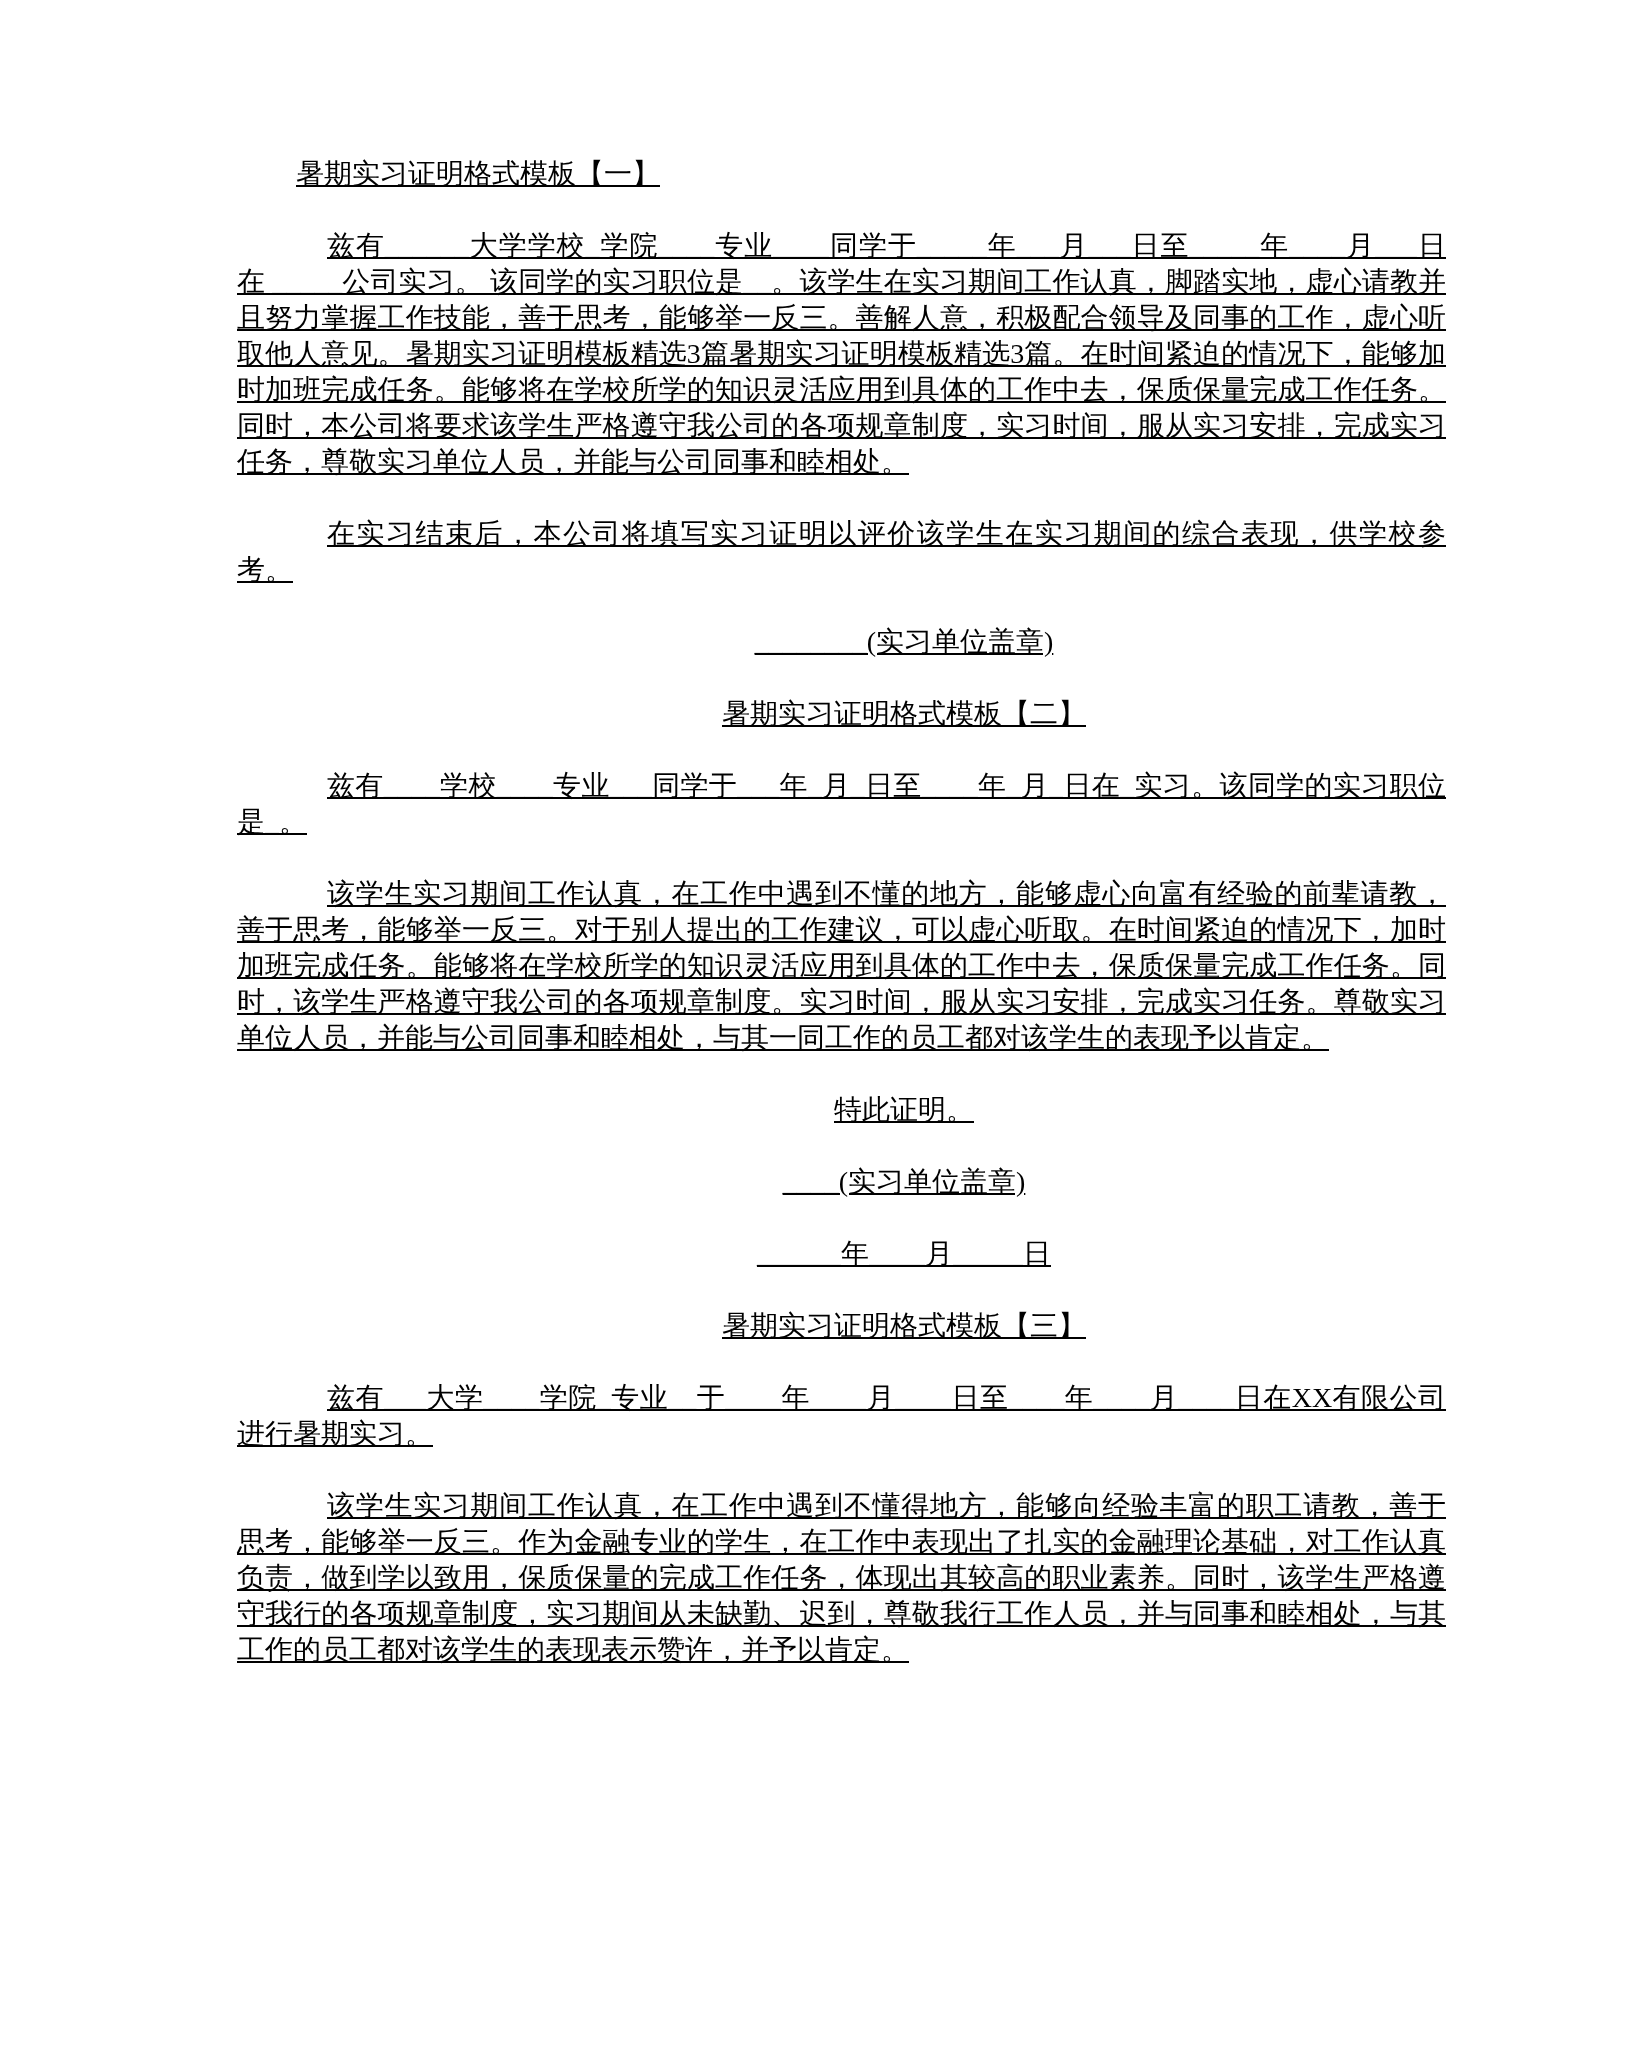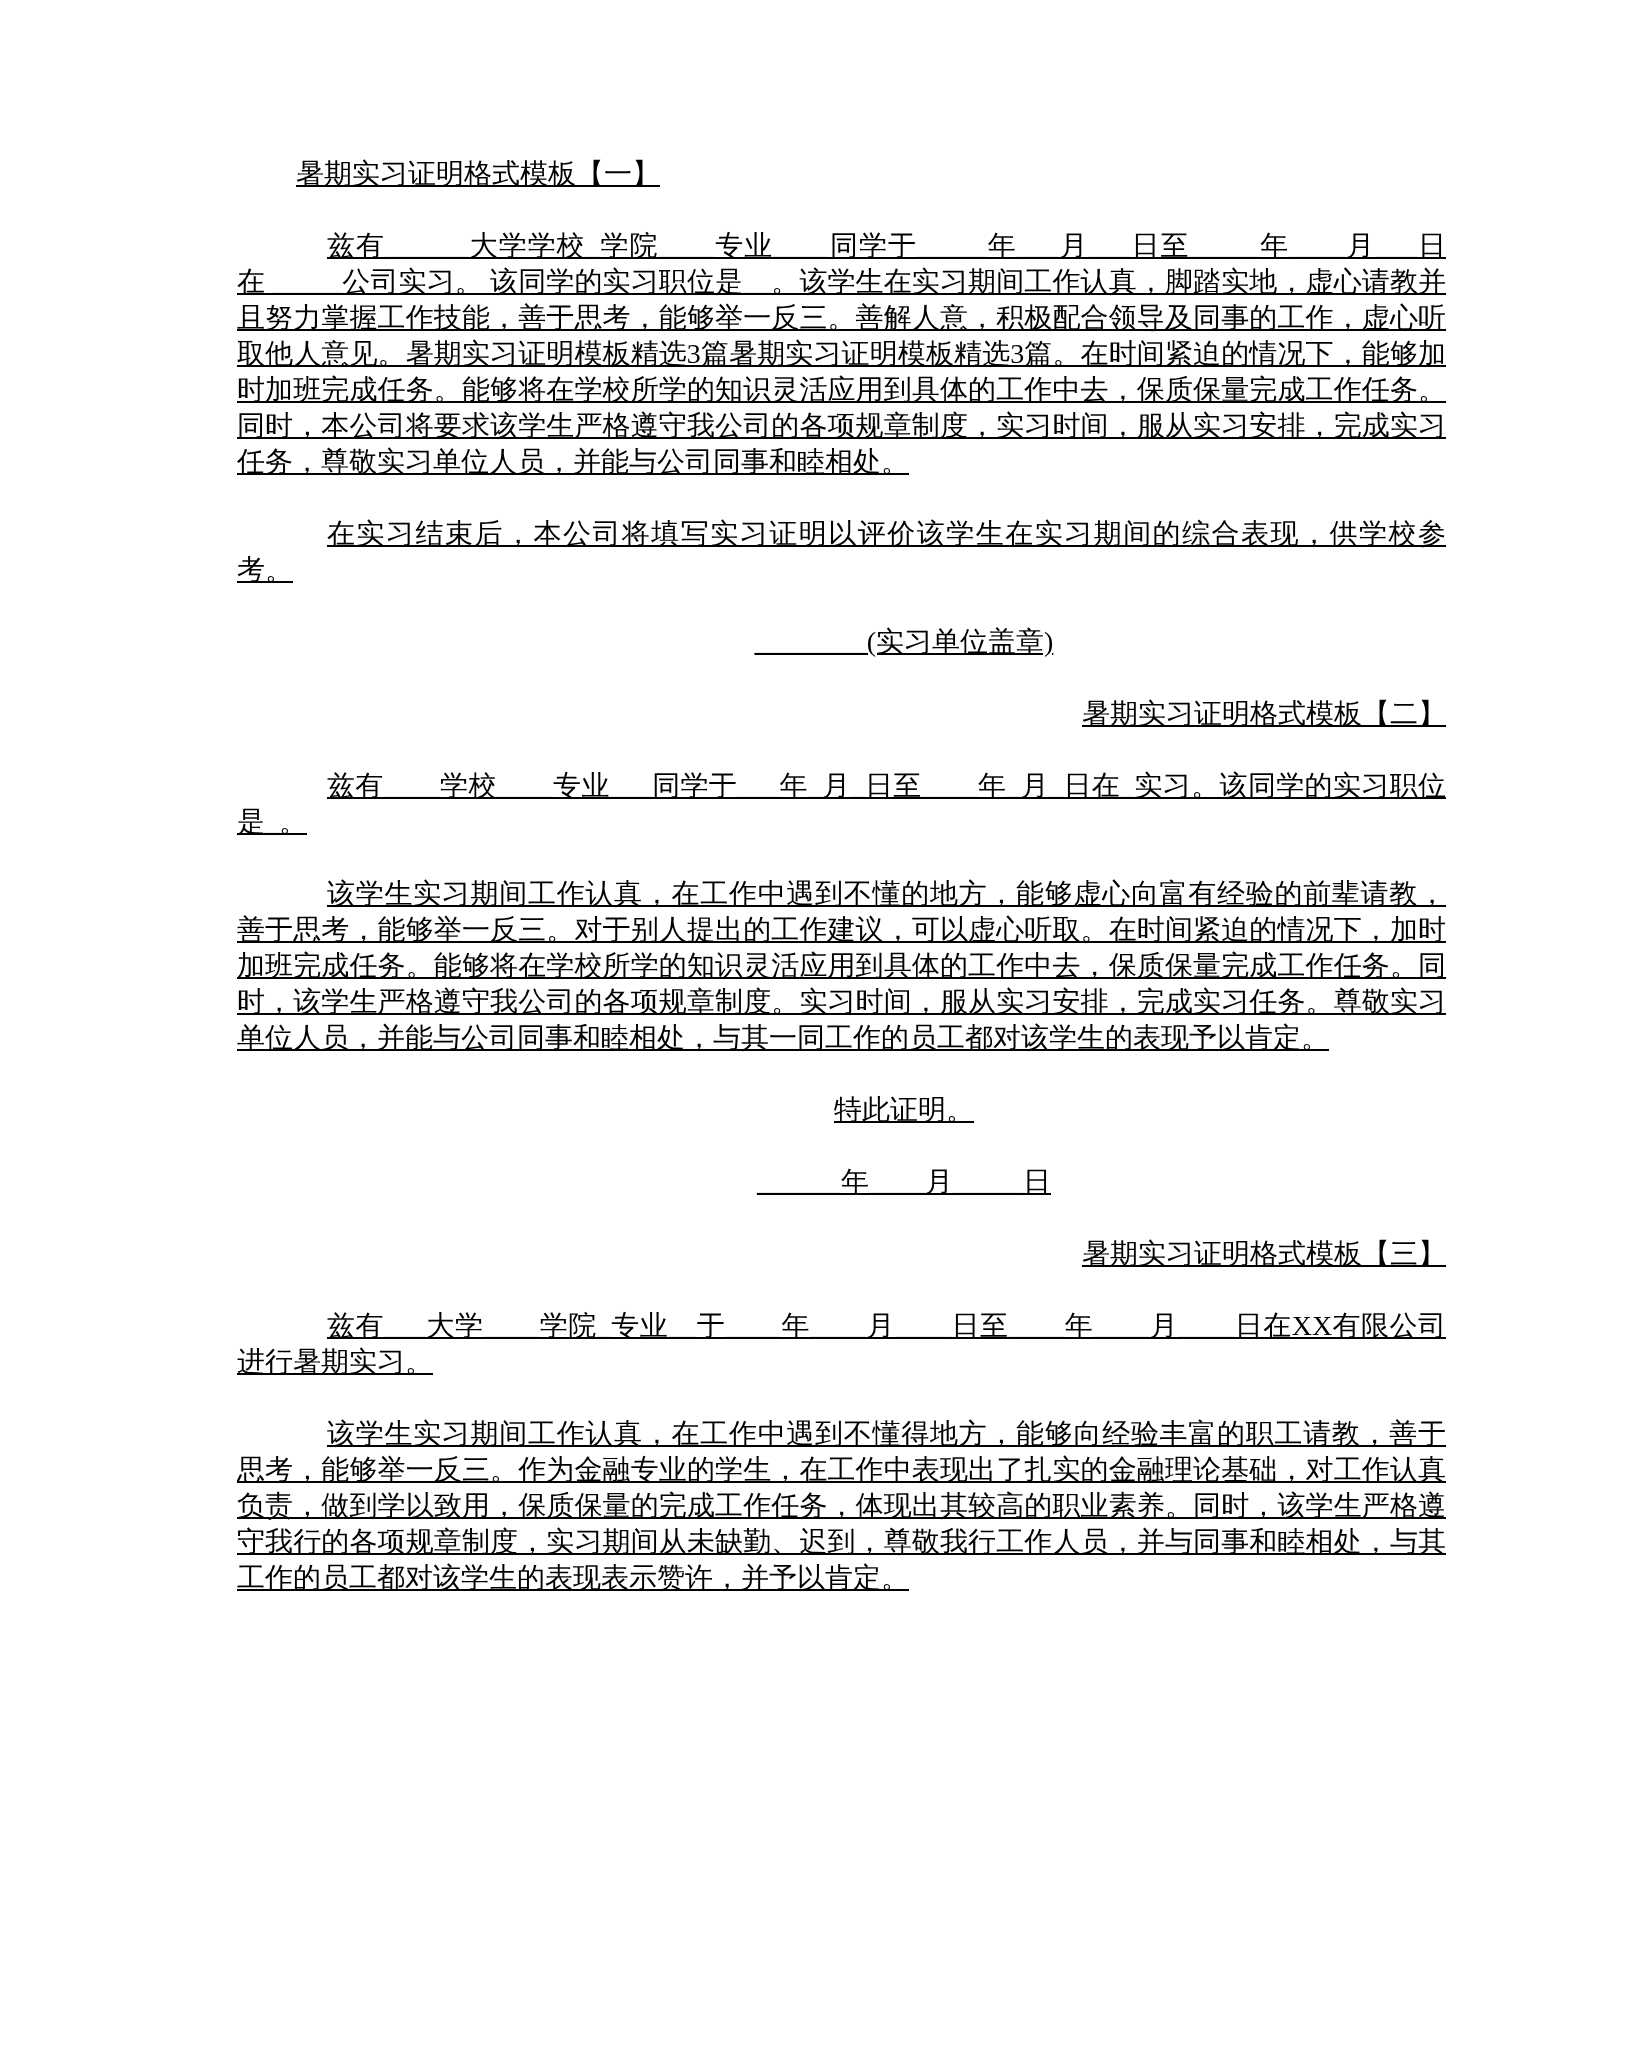--- a/index.html
+++ b/index.html
@@ -25,21 +25,21 @@
     text-align: justify;
     word-break: break-all;
     text-decoration: underline;
   }
   .heading-1 {
     padding-left: 59px;
     text-align: left;
   }
   .heading-deep {
     padding-left: 125px;
-    text-align: right;
+    text-align: center;
   }
   .indent-para {
     text-indent: 90px;
   }
   .line-deep {
     padding-left: 125px;
     text-align: center;
   }
   .no-gap {
     margin-bottom: 0;
@@ -55,20 +55,21 @@
     <p class="block indent-para">兹有______大学学校_学院____专业____同学于_____年___月___日至_____年____月___日在 _____公司实习。 该同学的实习职位是__。该学生在实习期间工作认真，脚踏实地，虚心请教并且努力掌握工作技能，善于思考，能够举一反三。善解人意，积极配合领导及同事的工作，虚心听取他人意见。暑期实习证明模板精选3篇暑期实习证明模板精选3篇。在时间紧迫的情况下，能够加时加班完成任务。能够将在学校所学的知识灵活应用到具体的工作中去，保质保量完成工作任务。同时，本公司将要求该学生严格遵守我公司的各项规章制度，实习时间，服从实习安排，完成实习任务，尊敬实习单位人员，并能与公司同事和睦相处。</p>
     <p class="block indent-para">在实习结束后，本公司将填写实习证明以评价该学生在实习期间的综合表现，供学校参考。</p>
     <p class="block line-deep">________(实习单位盖章)</p>
   </section>
 
   <section>
     <p class="block heading-deep">暑期实习证明格式模板【二】</p>
     <p class="block indent-para">兹有____学校____专业___同学于___年_月_日至____年_月_日在_实习。该同学的实习职位是_。</p>
     <p class="block indent-para">该学生实习期间工作认真，在工作中遇到不懂的地方，能够虚心向富有经验的前辈请教，善于思考，能够举一反三。对于别人提出的工作建议，可以虚心听取。在时间紧迫的情况下，加时加班完成任务。能够将在学校所学的知识灵活应用到具体的工作中去，保质保量完成工作任务。同时，该学生严格遵守我公司的各项规章制度。实习时间，服从实习安排，完成实习任务。尊敬实习单位人员，并能与公司同事和睦相处，与其一同工作的员工都对该学生的表现予以肯定。</p>
     <p class="block line-deep">特此证明。</p>
+    <p class="block line-deep">____(实习单位盖章)</p>
     <p class="block line-deep">______年____月_____日</p>
   </section>
 
   <section>
     <p class="block heading-deep">暑期实习证明格式模板【三】</p>
     <p class="block indent-para">兹有___大学____学院_专业__于____年____月____日至____年____月____日在XX有限公司进行暑期实习。</p>
     <p class="block indent-para no-gap">该学生实习期间工作认真，在工作中遇到不懂得地方，能够向经验丰富的职工请教，善于思考，能够举一反三。作为金融专业的学生，在工作中表现出了扎实的金融理论基础，对工作认真负责，做到学以致用，保质保量的完成工作任务，体现出其较高的职业素养。同时，该学生严格遵守我行的各项规章制度，实习期间从未缺勤、迟到，尊敬我行工作人员，并与同事和睦相处，与其工作的员工都对该学生的表现表示赞许，并予以肯定。</p>
   </section>
 
 </div>

